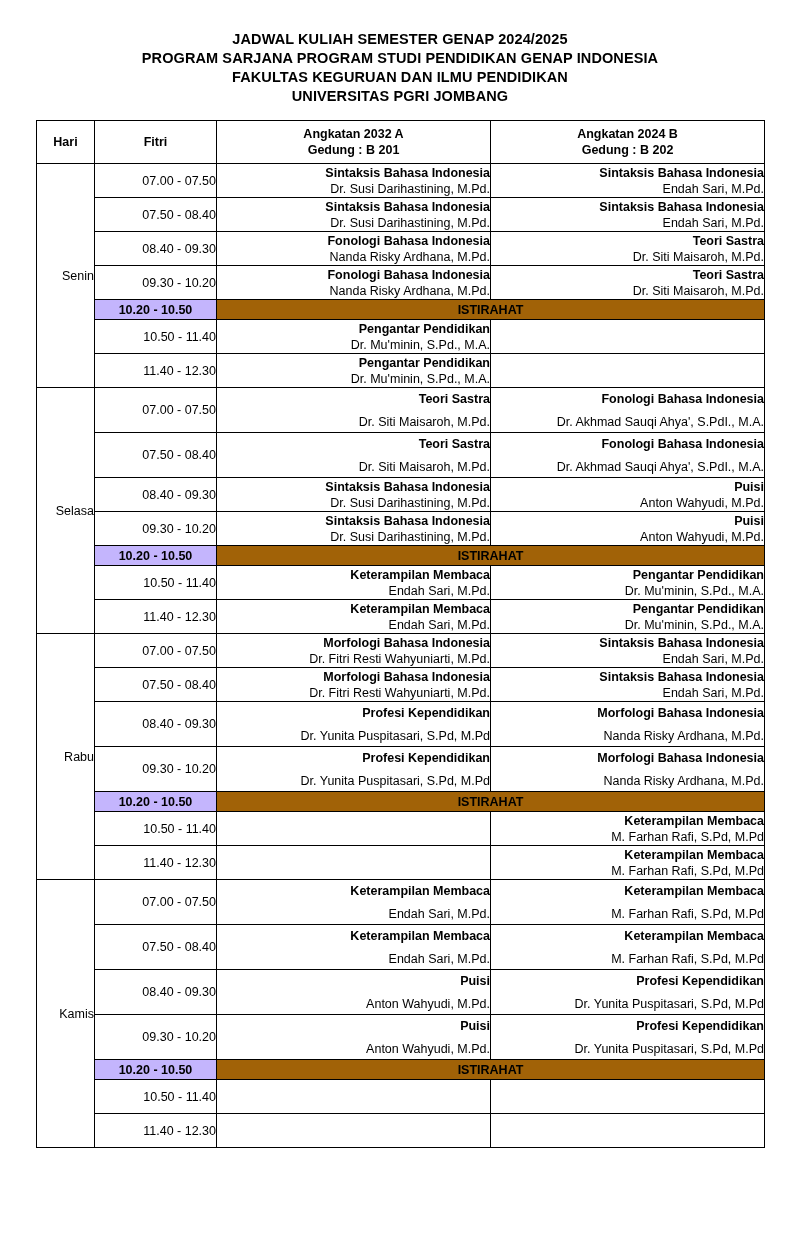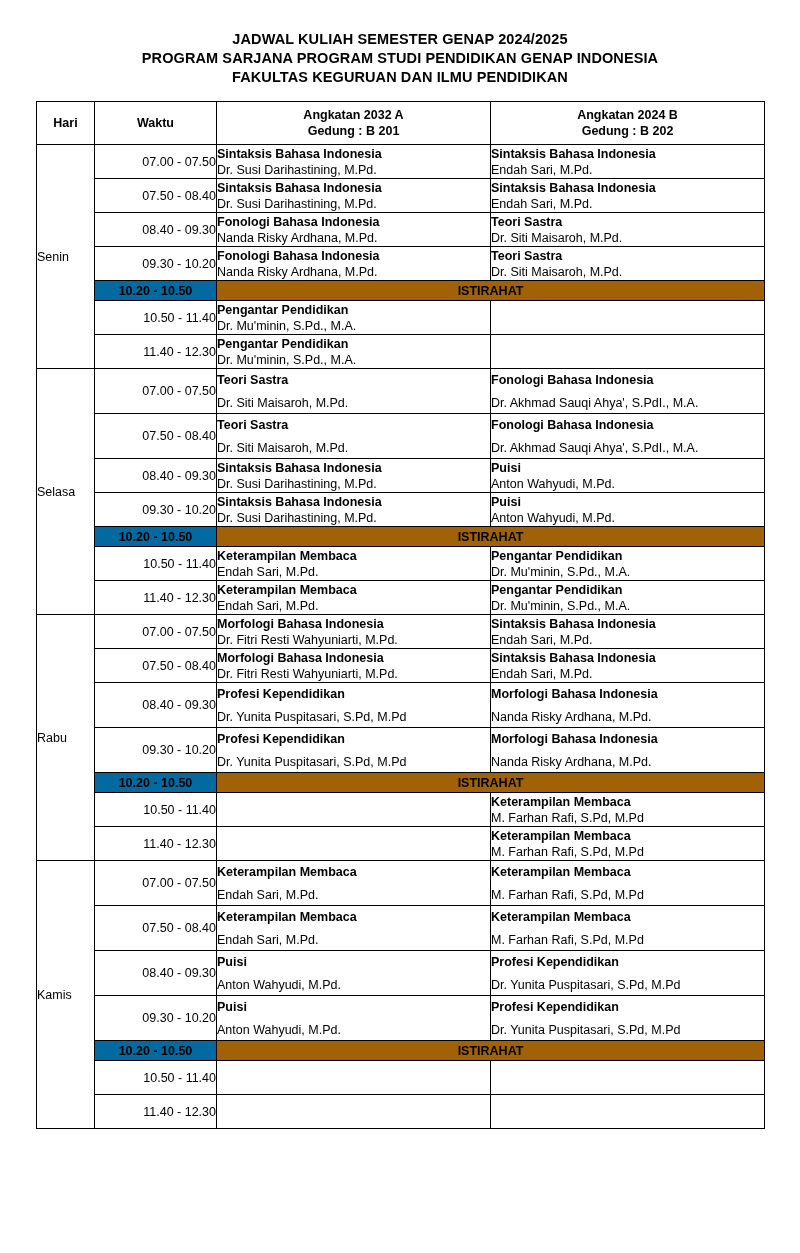--- a/index.html
+++ b/index.html
@@ -51,29 +51,29 @@
     font-weight: bold;
     text-align: center;
     height: 42px;
     line-height: 16px;
     font-size: 13px;
   }
   thead th .sub {
     display: block;
   }
   td.day {
-    text-align: left;
+    text-align: right;
     font-size: 13px;
   }
   td.time {
     text-align: right;
     font-size: 12.5px;
   }
   td.cell {
-    text-align: left;
+    text-align: right;
     padding: 3px 2px;
     line-height: 16px;
   }
   td.cell .course {
     font-weight: bold;
     display: block;
   }
   td.cell .lect {
     display: block;
   }
@@ -81,46 +81,47 @@
   tr.tall td.time, tr.tall td.cell { height: 44px; }
   tr.normal td.time, tr.normal td.cell { height: 33px; }
   tr.break td {
     background: #a16207;
     font-weight: bold;
     text-align: center;
     height: 19px;
     font-size: 12.5px;
   }
   tr.break td.time {
-    background: #0369a1;
+    background: #c4b5fd;
     font-weight: bold;
   }
 </style>
 </head>
 <body>
 
 <div class="page">
 
   <div class="doc-title">
     <div>JADWAL KULIAH SEMESTER GENAP 2024/2025</div>
     <div>PROGRAM SARJANA PROGRAM STUDI PENDIDIKAN GENAP INDONESIA</div>
     <div>FAKULTAS KEGURUAN DAN ILMU PENDIDIKAN</div>
+    <div>UNIVERSITAS PGRI JOMBANG</div>
   </div>
 
   <table class="schedule">
     <colgroup>
       <col class="c-hari">
       <col class="c-waktu">
       <col class="c-kelas">
       <col class="c-kelas">
     </colgroup>
     <thead>
       <tr>
         <th>Hari</th>
-        <th>Waktu</th>
+        <th>Fitri</th>
         <th>
           <span class="sub">Angkatan 2032 A</span>
           <span class="sub">Gedung : B 201</span>
         </th>
         <th>
           <span class="sub">Angkatan 2024 B</span>
           <span class="sub">Gedung : B 202</span>
         </th>
       </tr>
     </thead>

